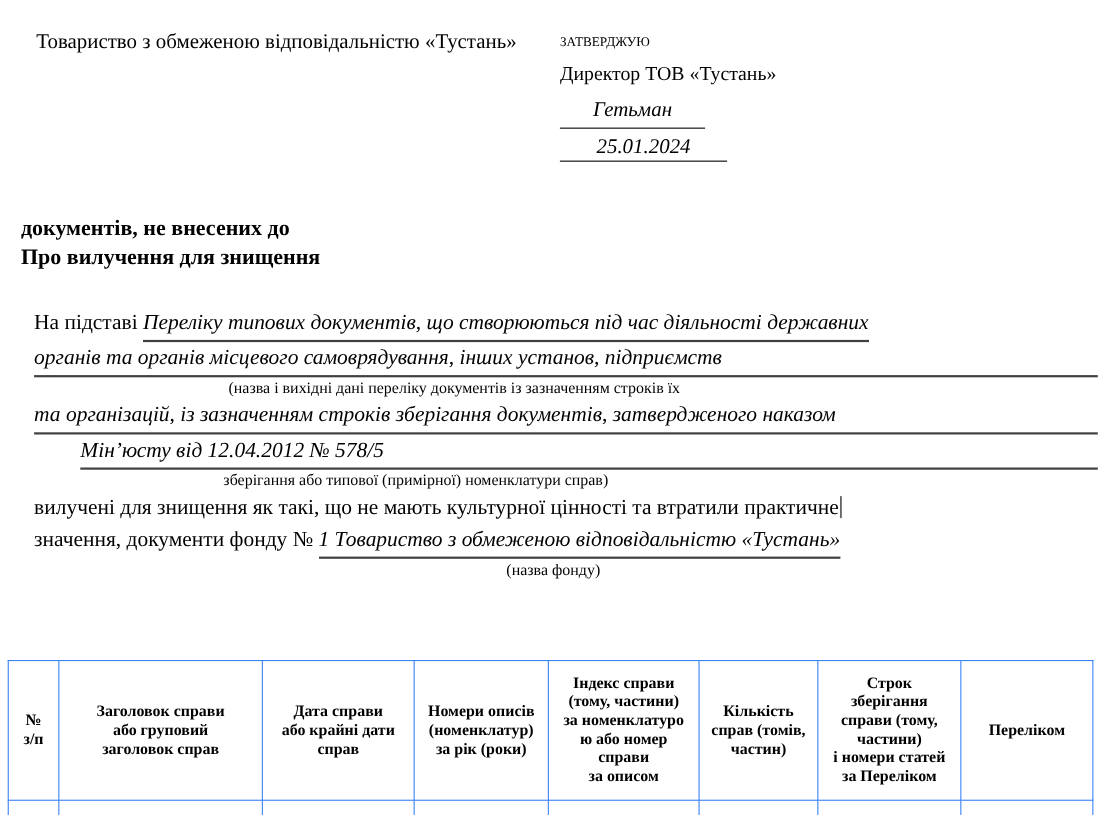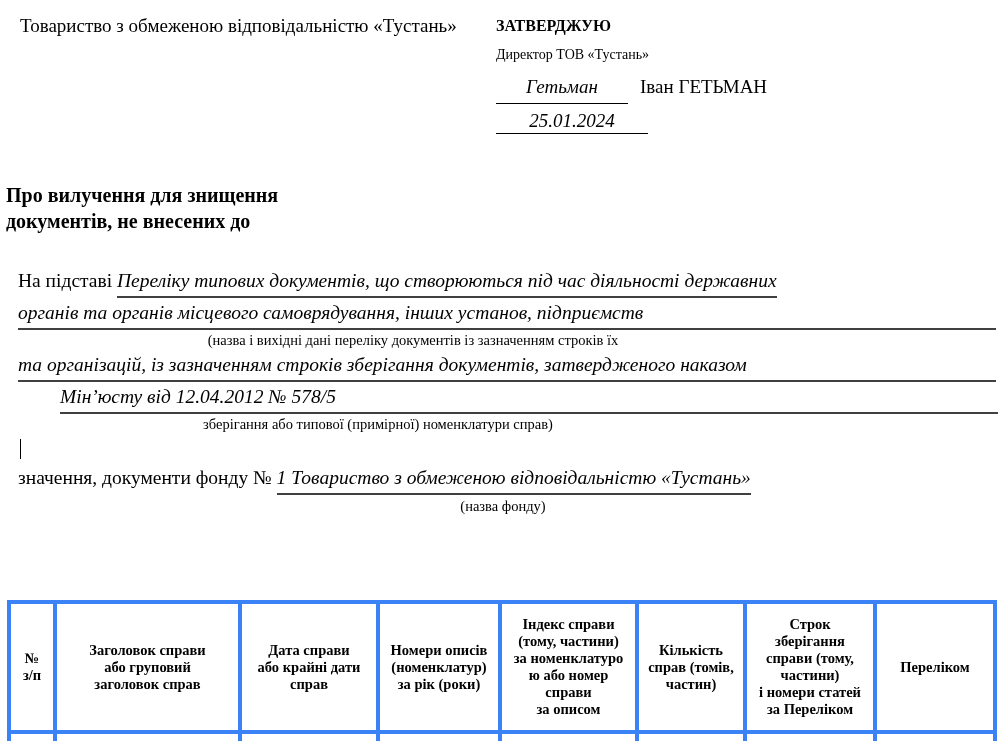--- a/index.html
+++ b/index.html
@@ -13,21 +13,21 @@
     font-family: "Liberation Serif", "DejaVu Serif", serif;
     color: #000000;
     overflow: hidden;
     position: relative;
   }
   .page {
     position: relative;
     width: 998px;
     height: 741px;
     box-sizing: border-box;
-    padding: 4px;
+    padding: 17px;
   }
 
   
   .header {
     display: flex;
     align-items: flex-start;
     padding: 8px 0 0 0;
   }
   .header-left {
     width: 480px;
@@ -37,26 +37,25 @@
   .header-right {
     flex: 1;
     padding-left: 12px;
     box-sizing: border-box;
   }
   .org-name {
     font-size: 19px;
     line-height: 27px;
   }
   .approve-word {
-    font-size: 16px;
+    font-size: 12px;
     line-height: 27px;
-    font-weight: bold;
   }
   .approve-post {
-    font-size: 14px;
+    font-size: 18px;
     line-height: 31px;
   }
   .sign-row {
     font-size: 19px;
     line-height: 30px;
     margin-top: 2px;
     display: flex;
     align-items: baseline;
   }
   .sign-slot {
@@ -165,21 +164,21 @@
     top: 600px;
     width: 986px;
   }
   table.doc-table {
     border-collapse: collapse;
     width: 986px;
     table-layout: fixed;
   }
   table.doc-table th,
   table.doc-table td {
-    border: 4px solid #3b82f6;
+    border: 1px solid #3b82f6;
     vertical-align: middle;
     text-align: center;
     font-weight: bold;
     font-size: 14.5px;
     line-height: 17px;
     padding: 4px 3px;
   }
   table.doc-table thead th {
     height: 118px;
   }
@@ -197,29 +196,28 @@
     <div class="header-left">
       <div class="org-name">Товариство з обмеженою відповідальністю «Тустань»</div>
 
     </div>
 
     <div class="header-right">
       <div class="approve-word">ЗАТВЕРДЖУЮ</div>
       <div class="approve-post">Директор ТОВ «Тустань»</div>
       <div class="sign-row">
         <span class="sign-slot">Гетьман</span>
-        <span class="sign-name">Іван ГЕТЬМАН</span>
       </div>
       <div class="date-slot">25.01.2024</div>
     </div>
   </div>
 
   <div class="subject">
+    <div>документів, не внесених до</div>
     <div>Про вилучення для знищення</div>
-    <div>документів, не внесених до</div>
   </div>
 
   <div class="body-block">
 
     <div class="line">
       <span>На підставі</span>
       <span class="fill">Переліку типових документів, що створюються під час діяльності державних</span>
     </div>
 
     <div class="line">
@@ -232,21 +230,21 @@
       <span class="fill" style="width:978px; text-align:left;">та організацій, із зазначенням строків зберігання документів, затвердженого наказом</span>
     </div>
 
     <div class="line">
       <span class="fill" style="width:978px; text-align:left;margin-left:42px;">Мін’юсту від 12.04.2012 № 578/5</span>
     </div>
 
     <div class="caption-center">зберігання або типової (примірної) номенклатури справ)</div>
 
     <div class="line">
-      <span class="tick"></span>
+      <span>вилучені для знищення як такі, що не мають культурної цінності та втратили практичне</span><span class="tick"></span>
     </div>
 
     <div class="line">
       <span>значення, документи фонду</span>
       <span>№</span>
       <span class="fill">1 Товариство з обмеженою відповідальністю «Тустань»</span>
     </div>
 
     <div class="caption-fund">(назва фонду)</div>
   </div>

